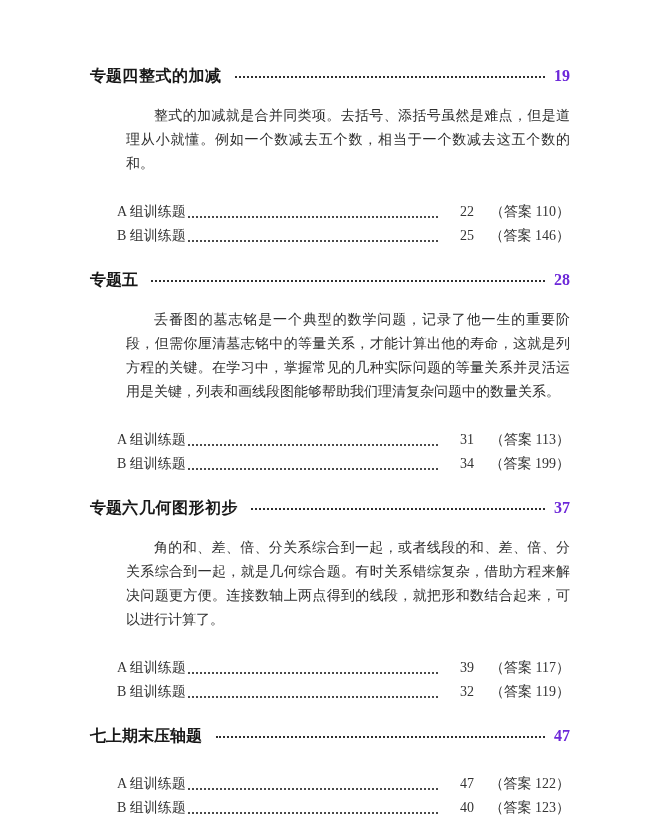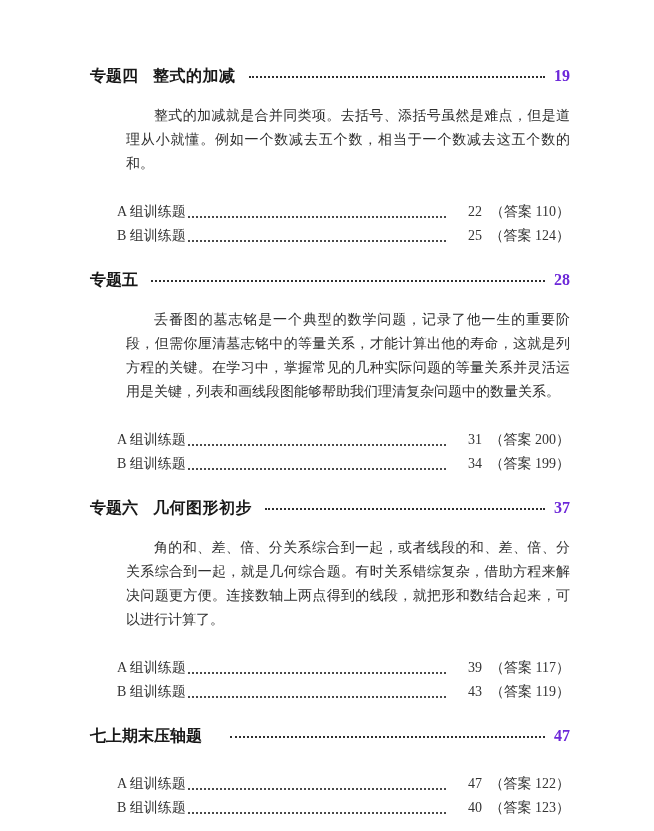--- a/index.html
+++ b/index.html
@@ -28,21 +28,21 @@
   .heading-row {
     display: flex;
     align-items: center;
     font-weight: bold;
     font-size: 16px;
     line-height: 24px;
     color: #181818;
     white-space: nowrap;
   }
   .h-name {
-    margin-left: 15px;
+    margin-left: 1px;
     letter-spacing: 0.5px;
   }
   .h-leader {
     flex: 1;
     height: 0;
     border-bottom: 2px dotted #2e2e2e;
     margin: 0 9px 0 13px;
     align-self: center;
     position: relative;
     top: 1px;
@@ -78,20 +78,21 @@
     position: relative;
     top: 5px;
   }
   .e-page {
     min-width: 30px;
     text-align: right;
   }
   .e-answer {
     min-width: 88px;
     text-align: right;
+    margin-left: 8px;
   }
 </style>
 </head>
 <body>
 
 <div class="page">
 
   <div class="section first">
     <div class="heading-row">
       <span>专题四</span>
@@ -104,38 +105,38 @@
       <div class="entry-row">
         <span>A 组训练题</span>
         <span class="e-leader"></span>
         <span class="e-page">22</span>
         <span class="e-answer">（答案 110）</span>
       </div>
       <div class="entry-row">
         <span>B 组训练题</span>
         <span class="e-leader"></span>
         <span class="e-page">25</span>
-        <span class="e-answer">（答案 124）</span>
+        <span class="e-answer">（答案 146）</span>
       </div>
     </div>
   </div>
 
   <div class="section">
     <div class="heading-row">
       <span>专题五</span>
       <span class="h-leader"></span>
       <span class="h-page">28</span>
     </div>
     <p class="desc">丢番图的墓志铭是一个典型的数学问题，记录了他一生的重要阶段，但需你厘清墓志铭中的等量关系，才能计算出他的寿命，这就是列方程的关键。在学习中，掌握常见的几种实际问题的等量关系并灵活运用是关键，列表和画线段图能够帮助我们理清复杂问题中的数量关系。</p>
     <div class="entries">
       <div class="entry-row">
         <span>A 组训练题</span>
         <span class="e-leader"></span>
         <span class="e-page">31</span>
-        <span class="e-answer">（答案 200）</span>
+        <span class="e-answer">（答案 113）</span>
       </div>
       <div class="entry-row">
         <span>B 组训练题</span>
         <span class="e-leader"></span>
         <span class="e-page">34</span>
         <span class="e-answer">（答案 199）</span>
       </div>
     </div>
   </div>
 
@@ -150,21 +151,21 @@
     <div class="entries">
       <div class="entry-row">
         <span>A 组训练题</span>
         <span class="e-leader"></span>
         <span class="e-page">39</span>
         <span class="e-answer">（答案 117）</span>
       </div>
       <div class="entry-row">
         <span>B 组训练题</span>
         <span class="e-leader"></span>
-        <span class="e-page">43</span>
+        <span class="e-page">32</span>
         <span class="e-answer">（答案 119）</span>
       </div>
     </div>
   </div>
 
   <div class="section">
     <div class="heading-row">
       <span>七上期末压轴题</span>
       <span class="h-name"></span>
       <span class="h-leader"></span>

